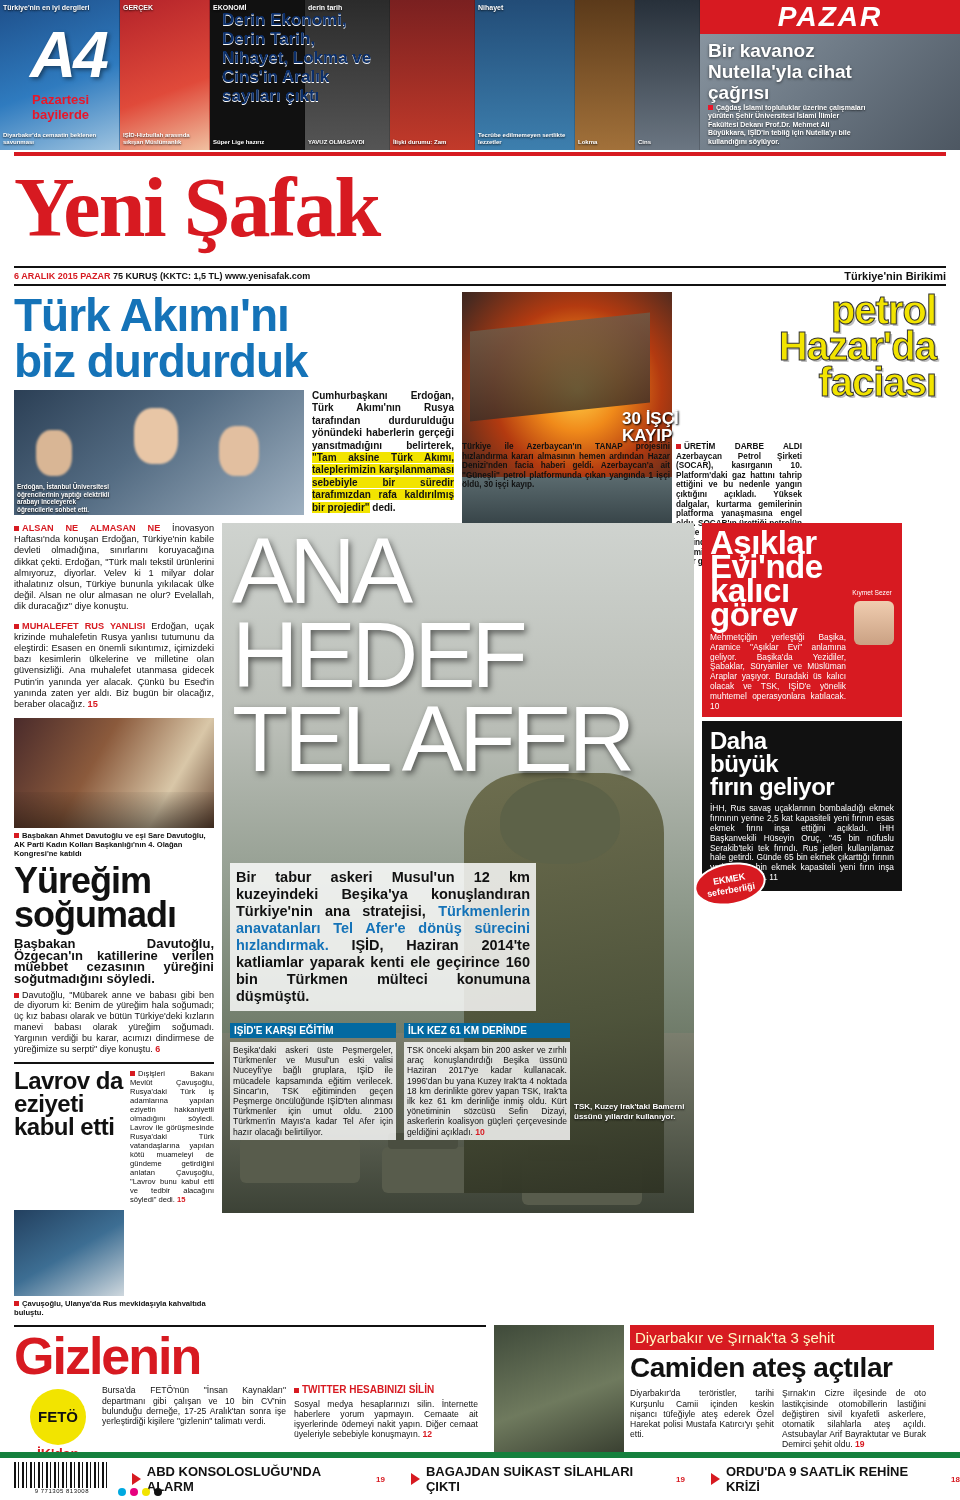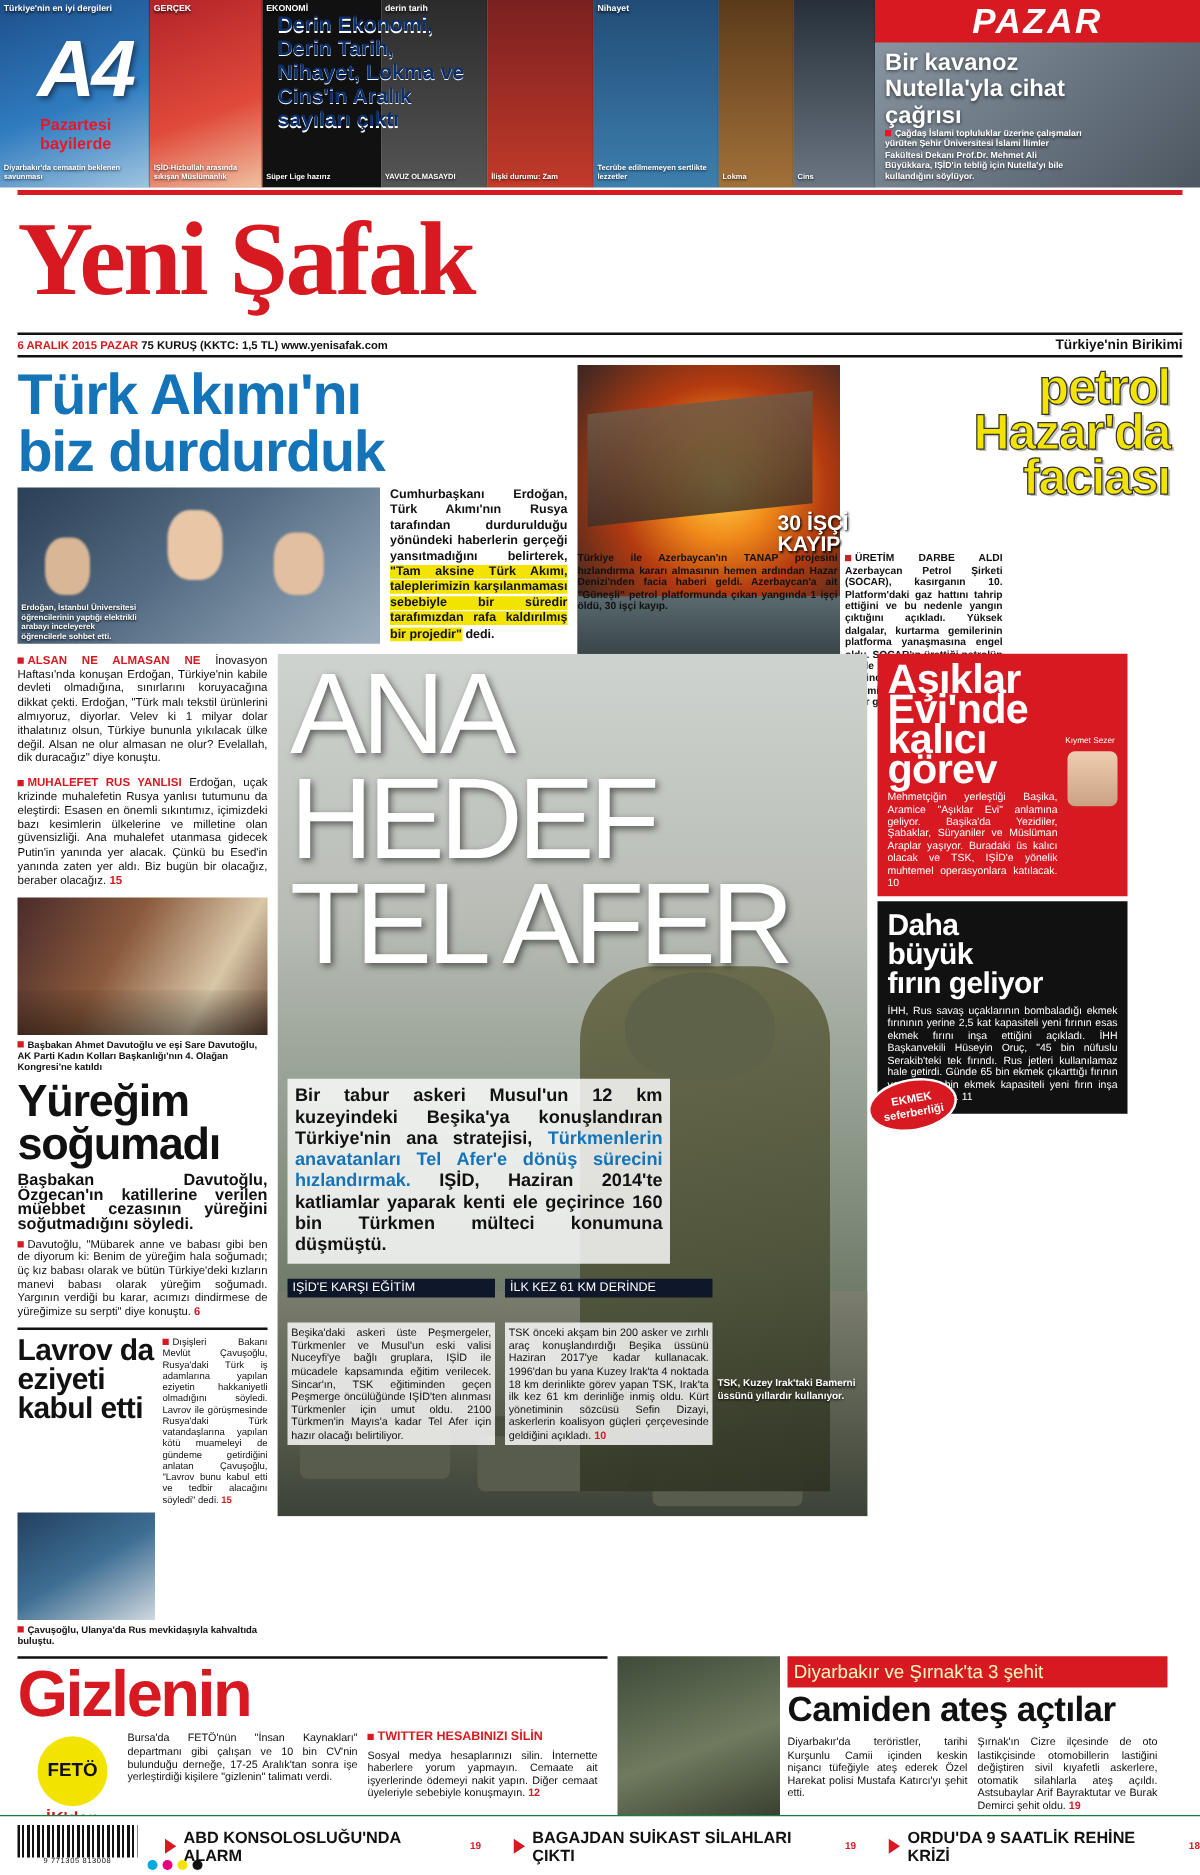--- a/index.html
+++ b/index.html
@@ -204,22 +204,22 @@
   .ana-title .l2 { display:block; }
   .ana-blurb {
     position: absolute; left: 8px; top: 340px; width: 306px;
     font-size: 14.5px; line-height: 17px; font-weight: bold; color: #111;
     background: rgba(255,255,255,.82); padding: 6px; text-align: justify;
   }
   .ana-blurb .blue { color: #1573b8; }
   .ana-cols { position: absolute; left: 8px; top: 500px; width: 340px; display: flex; gap: 8px; }
   .ana-col { width: 166px; }
   .ana-col .hdr {
-    background: #0f172a; color: #fff; font-size: 10px; font-weight: normal;
-    padding: 2px 4px; margin-bottom: 20px;
+    background: #0369a1; color: #fff; font-size: 10px; font-weight: bold;
+    padding: 2px 4px; margin-bottom: 4px;
   }
   .ana-col .bdy { font-size: 8.6px; line-height: 10.2px; text-align: justify; color:#111; background: rgba(255,255,255,.82); padding: 3px;}
   .tsk-cap {
     position: absolute; left: 352px; bottom: 92px; width: 112px;
     font-size: 8px; line-height: 9.4px; color: #fff; font-weight: bold; text-shadow: 0 1px 2px #000;
   }
 
   
   .colC { width: 200px; }
   .asiklar {
@@ -265,21 +265,21 @@
   .diy-photo .cap { position:absolute; bottom:4px; left:4px; width:58px; font-size:6.6px; line-height:7.6px; color:#fff; font-weight:bold; text-shadow:0 1px 2px #000;}
   .diy-right { margin-left: 136px; }
   .diy-kicker { background: #d71a21; color: #fef9c3; font-size: 15px; font-weight: normal; padding: 4px 5px; }
   .diy-head { font-size: 28px; line-height: 28px; font-weight: bold; color: #111; margin-top: 4px; letter-spacing:-.5px;}
   .diy-cols { display: flex; gap: 8px; margin-top: 6px; }
   .diy-col { width: 144px; font-size: 8.6px; line-height: 10.2px; text-align: justify; }
 
   
   .footer {
     position: absolute; left: 0; bottom: 0; width: 960px; height: 48px;
-    border-top: 1px solid #15803d; background: #fff; display:flex; align-items:center;
+    border-top: 6px solid #15803d; background: #fff; display:flex; align-items:center;
   }
   .barcode { width: 96px; height: 34px; margin-left: 14px; position: relative; }
   .barcode .bars { height: 26px; background: repeating-linear-gradient(90deg,#111 0 2px,#fff 2px 4px,#111 4px 5px,#fff 5px 8px); }
   .barcode .num { font-size: 6px; text-align: center; letter-spacing:.5px; }
   .footer-items { display: flex; gap: 26px; margin-left: 22px; align-items:center; }
   .footer-item { font-size: 13px; font-weight: bold; color: #111; display:flex; align-items:center; gap:6px;}
   .tri { width:0;height:0;border-left:9px solid #d71a21;border-top:6px solid transparent;border-bottom:6px solid transparent;}
   .footer-item .pgn { font-size: 8px; color: #d71a21; }
   .dots { position:absolute; left: 118px; bottom: 4px; display:flex; gap:4px; }
   .dot { width:8px;height:8px;border-radius:50%; }

